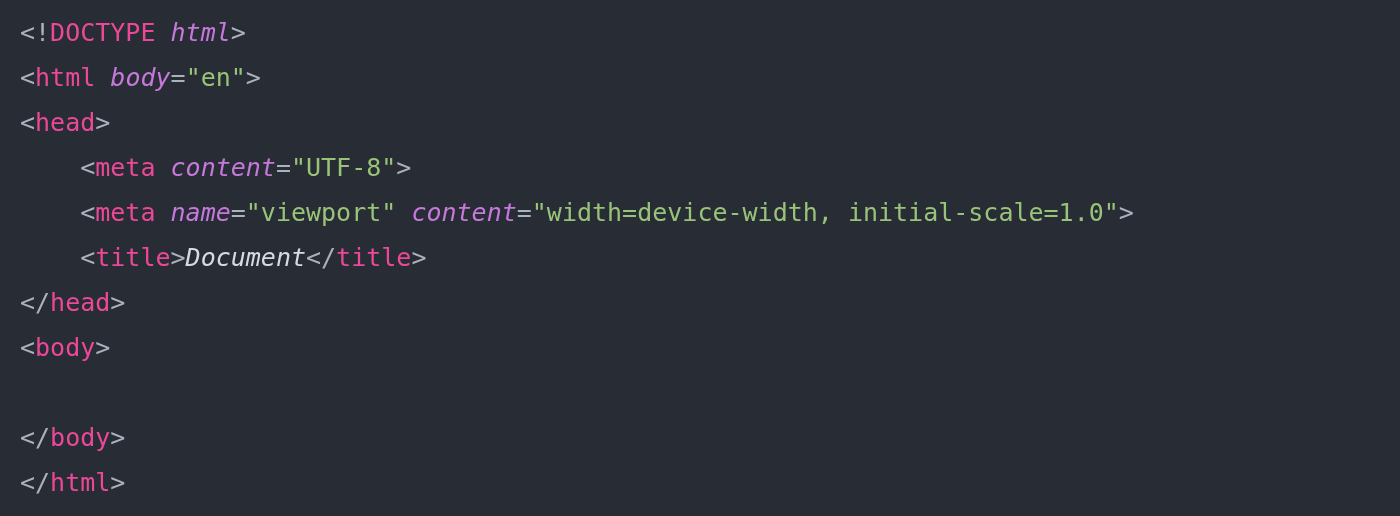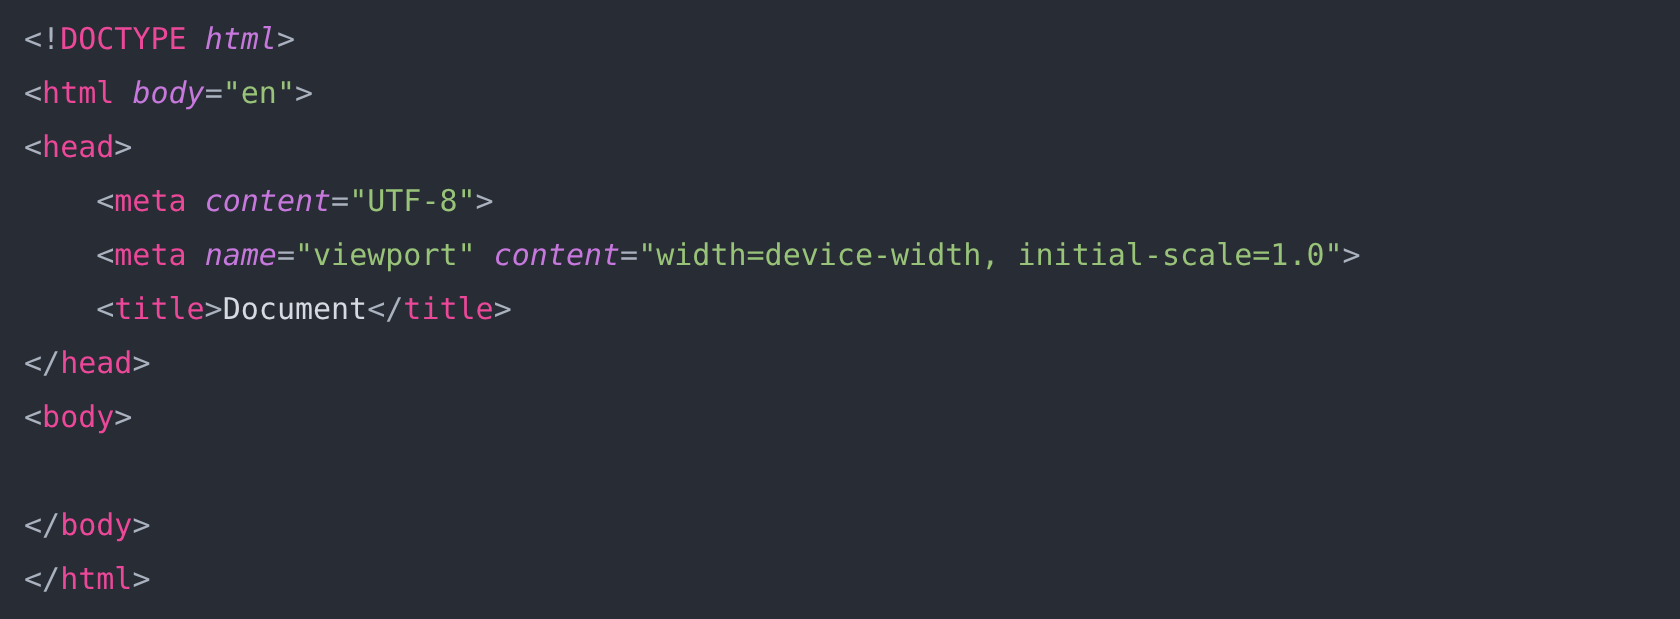--- a/index.html
+++ b/index.html
@@ -14,21 +14,21 @@
       overflow: hidden;
     }
     .line { white-space: pre; }
     .indent { display: inline-block; width: 2ch; border-left: 1px solid #3e4451; }
     .indent-pad { display: inline-block; width: 2ch; }
     .bracket { color: #abb2bf; }
     .red { color: #ec4899; }
     .purple-italic { color: #c678dd; font-style: italic; }
     .blue-light { color: #abb2bf; }
     .green { color: #98c379; }
-    .white { color: #d7dae0; }
+    .white { color: #d7dae0; font-style: italic; }
     .blank { height: 1.8em; }
   </style>
 </head>
 <body>
 
 <div class="line"><span class="bracket">&lt;!</span><span class="red">DOCTYPE</span><span> </span><span class="purple-italic">html</span><span class="bracket">&gt;</span></div>
 
 <div class="line"><span class="bracket">&lt;</span><span class="red">html</span><span> </span><span class="purple-italic">body</span><span class="blue-light">=</span><span class="green">"en"</span><span class="bracket">&gt;</span></div>
 
 <div class="line"><span class="bracket">&lt;</span><span class="red">head</span><span class="bracket">&gt;</span></div>

